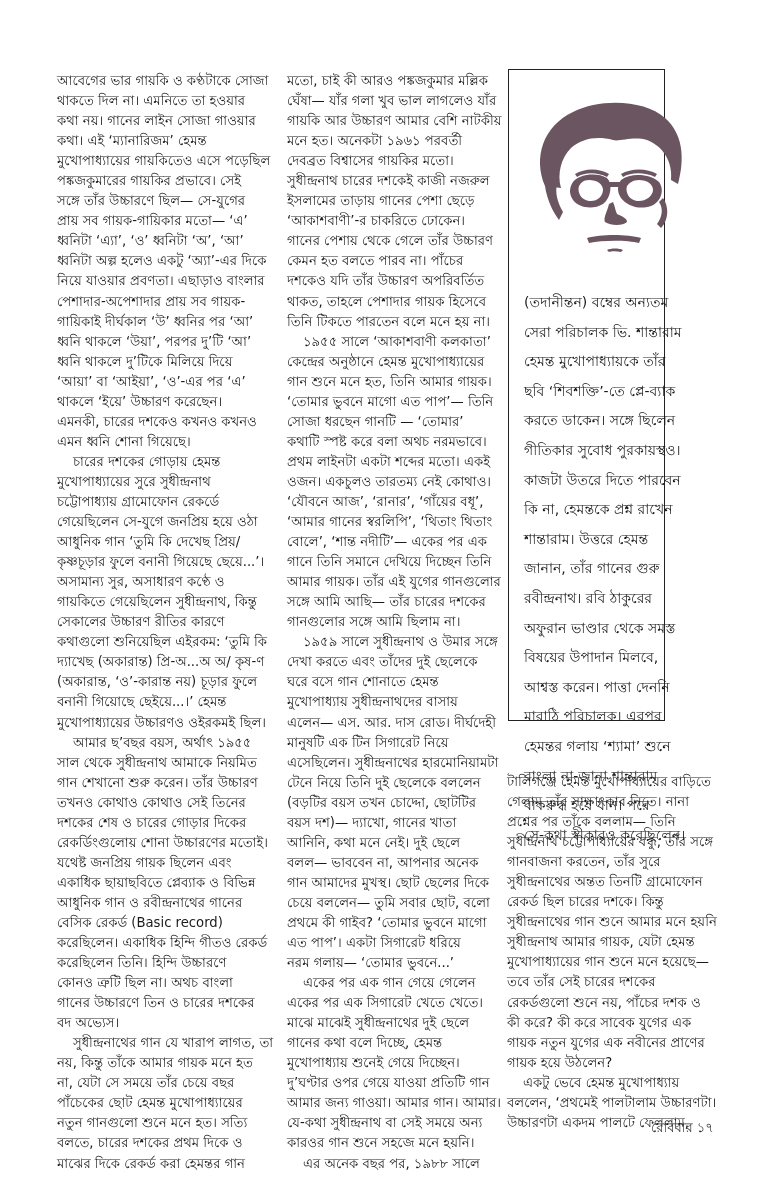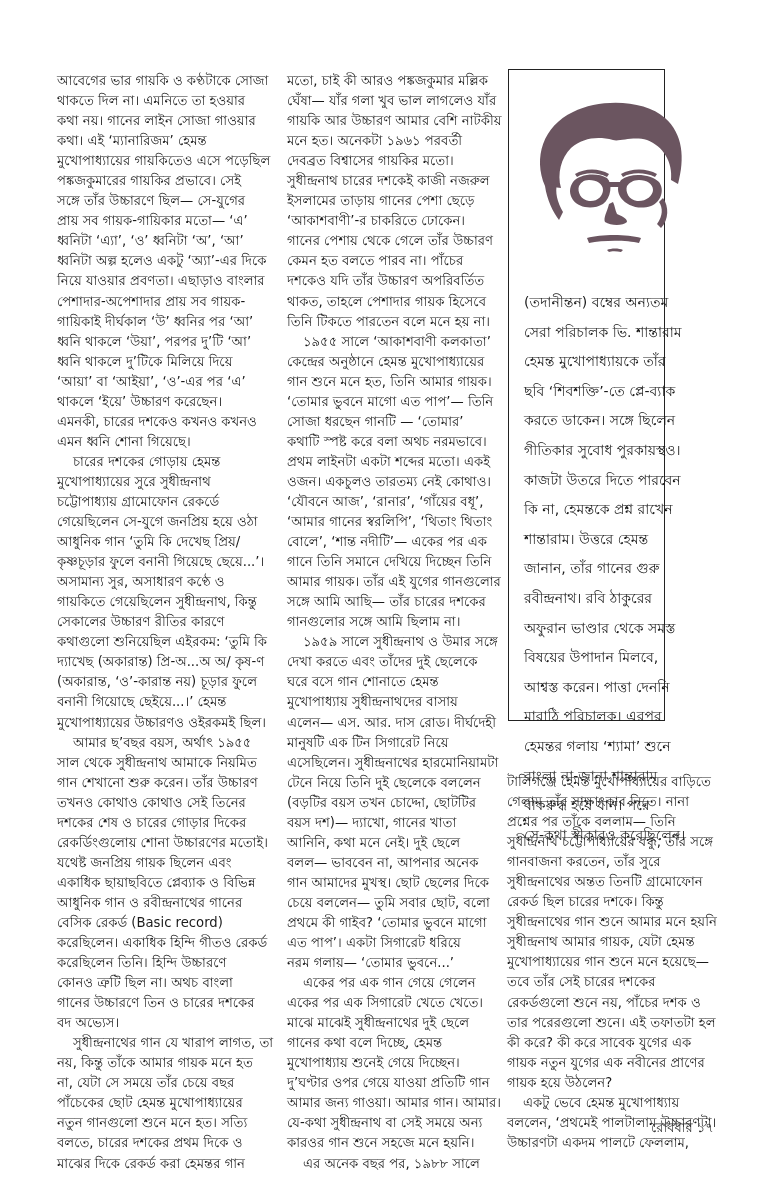--- a/index.html
+++ b/index.html
@@ -191,21 +191,20 @@
     <span class="line">প্রশ্নের পর তাঁকে বললাম— তিনি</span>
     <span class="line">সুধীন্দ্রনাথ চট্টোপাধ্যায়ের বন্ধু, তাঁর সঙ্গে</span>
     <span class="line">গানবাজনা করতেন, তাঁর সুরে</span>
     <span class="line">সুধীন্দ্রনাথের অন্তত তিনটি গ্রামোফোন</span>
     <span class="line">রেকর্ড ছিল চারের দশকে। কিন্তু</span>
     <span class="line">সুধীন্দ্রনাথের গান শুনে আমার মনে হয়নি</span>
     <span class="line">সুধীন্দ্রনাথ আমার গায়ক, যেটা হেমন্ত</span>
     <span class="line">মুখোপাধ্যায়ের গান শুনে মনে হয়েছে—</span>
     <span class="line">তবে তাঁর সেই চারের দশকের</span>
     <span class="line">রেকর্ডগুলো শুনে নয়, পাঁচের দশক ও</span>
-    <span class="line">তার পরেরগুলো শুনে। এই তফাতটা হল</span>
     <span class="line">কী করে? কী করে সাবেক যুগের এক</span>
     <span class="line">গায়ক নতুন যুগের এক নবীনের প্রাণের</span>
     <span class="line">গায়ক হয়ে উঠলেন?</span>
     <span class="line indent">একটু ভেবে হেমন্ত মুখোপাধ্যায়</span>
     <span class="line">বললেন, ‘প্রথমেই পালটালাম উচ্চারণটা।</span>
     <span class="line">উচ্চারণটা একদম পালটে ফেললাম,</span>
   </div>
 
 <div id="footer">রোববার ১৭</div>
 

